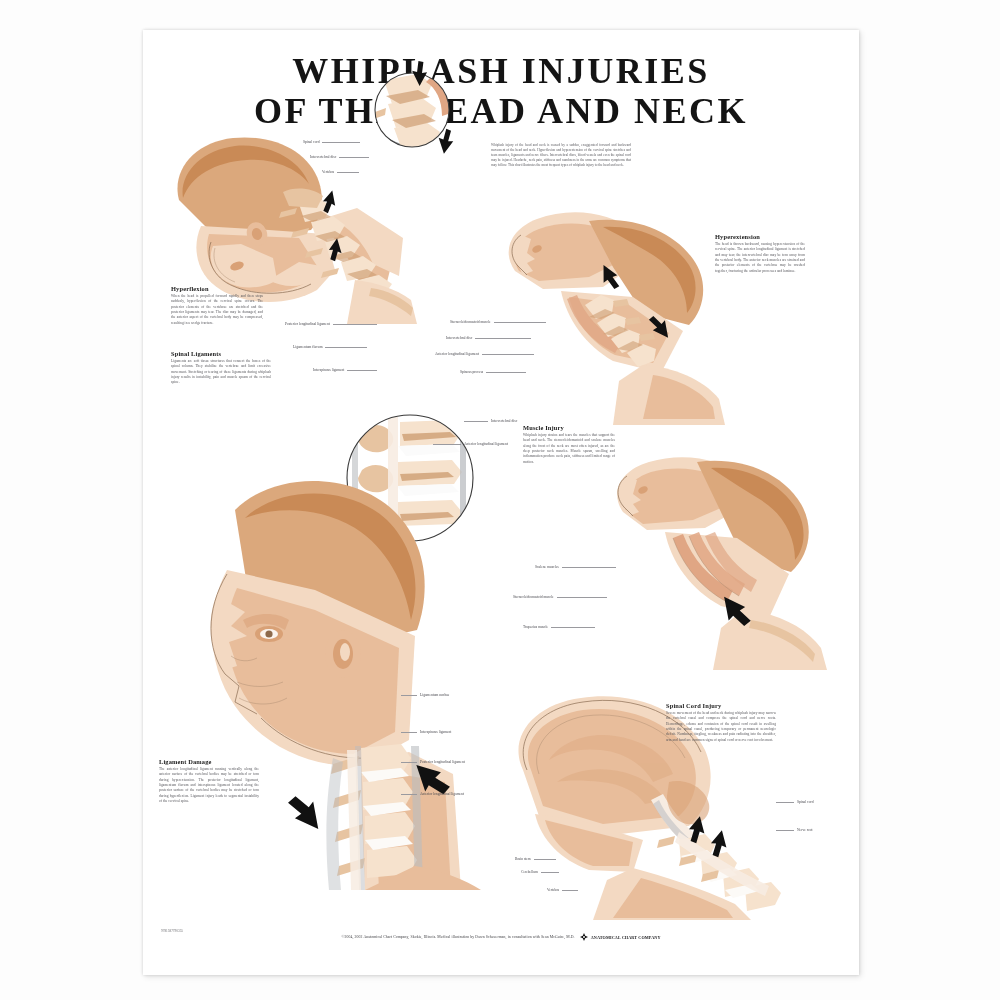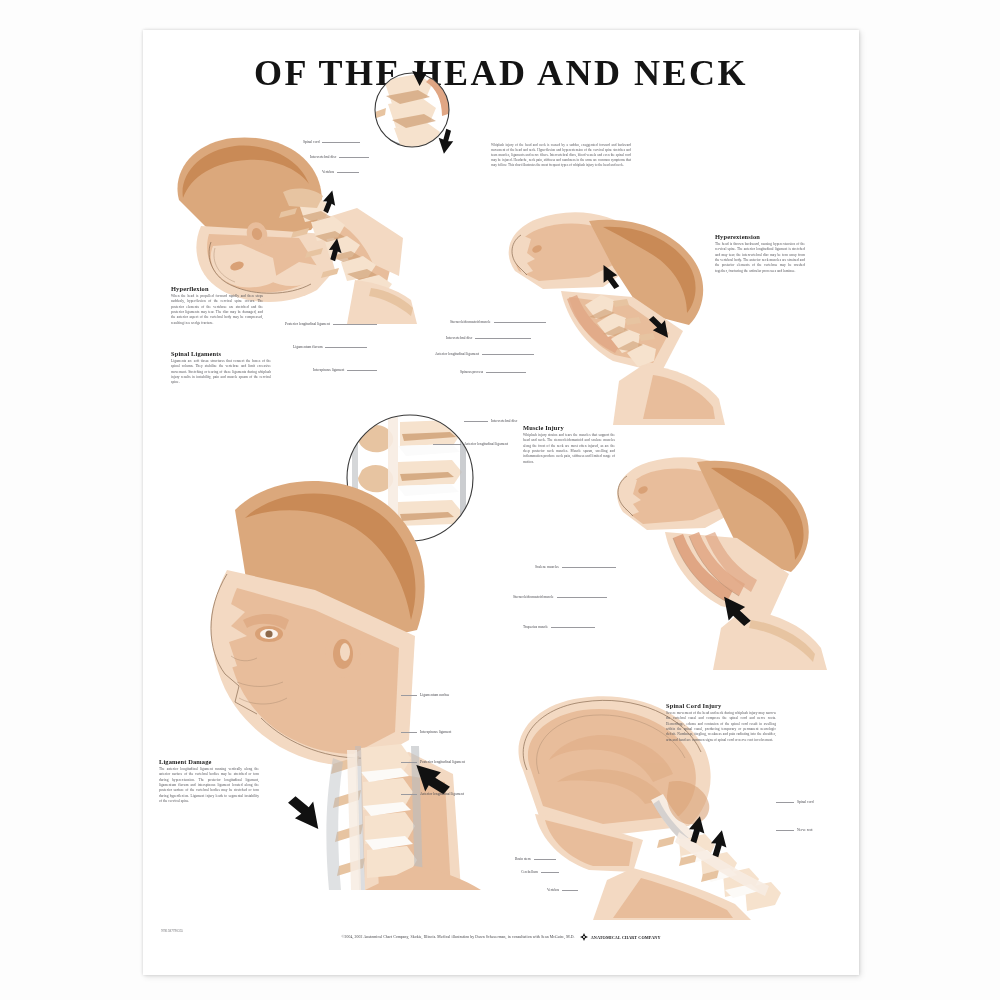--- a/index.html
+++ b/index.html
@@ -94,20 +94,21 @@
     font-family:"Liberation Serif", serif;font-size:3.4px;color:#6e6e72;
   }
 </style>
 </head>
 <body>
 
 <div id="poster-frame">
 <div id="poster-inner">
 
   <div class="title-block">
+    <div class="title-line l1">WHIPLASH INJURIES</div>
     <div class="title-line l2">OF THE HEAD AND NECK</div>
   </div>
 
   <div class="intro" style="left:348px;top:113px;width:140px;">
     <p>Whiplash injury of the head and neck is caused by a sudden, exaggerated forward and backward movement of the head and neck. Hyperflexion and hyperextension of the cervical spine stretches and tears muscles, ligaments and nerve fibers. Intervertebral discs, blood vessels and even the spinal cord may be injured. Headache, neck pain, stiffness and numbness in the arms are common symptoms that may follow. This chart illustrates the most frequent types of whiplash injury to the head and neck.</p>
   </div>
 
   <div class="fig" style="left:6px;top:100px;">
     <svg width="310" height="195" viewBox="0 0 310 195">
 

